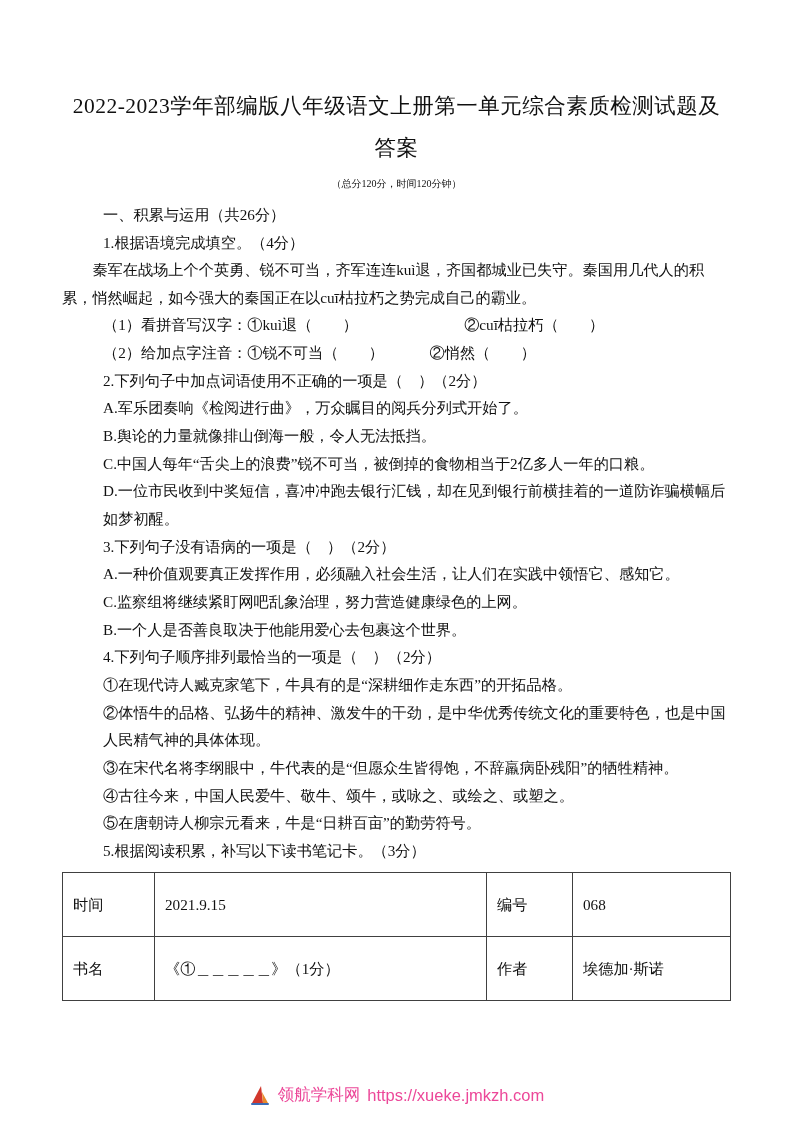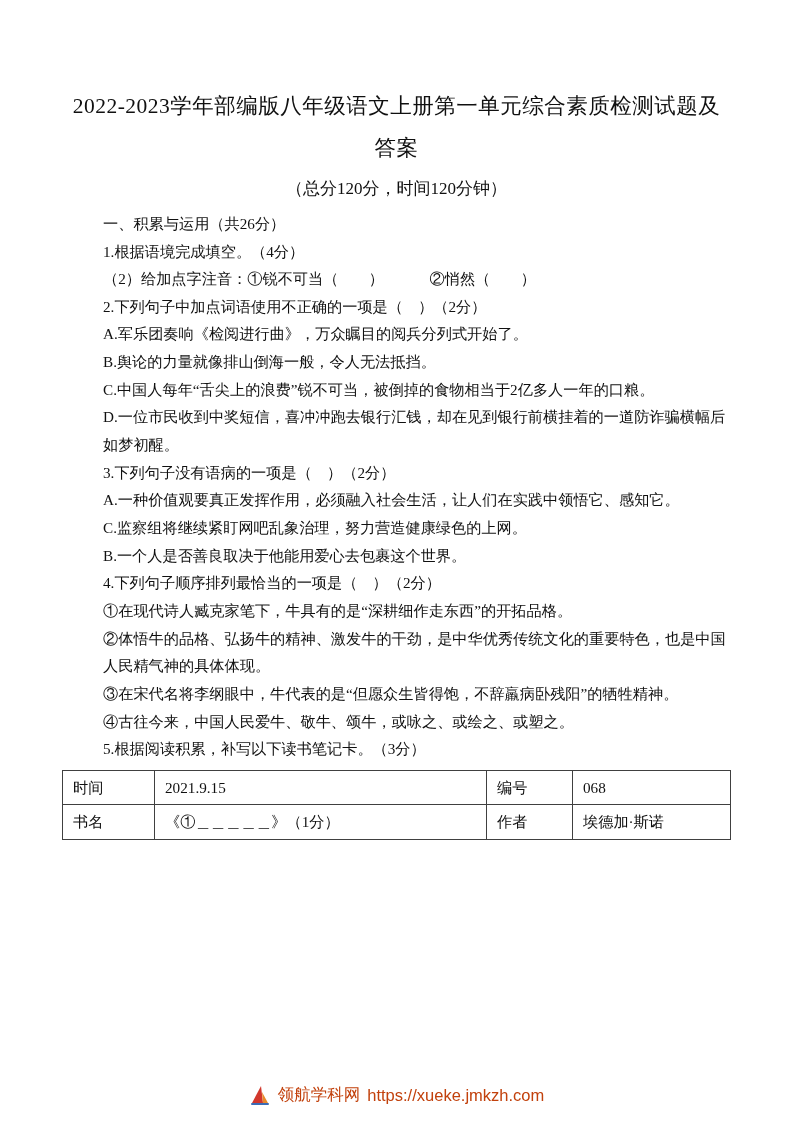--- a/index.html
+++ b/index.html
@@ -10,70 +10,73 @@
     position: relative; overflow: hidden;
     font-family: "Liberation Serif", "DejaVu Serif", serif;
     font-size: 15.2px; color: #101010;
     background: #ffffff;
   }
   .title {
     margin: 0 4px; text-align: center;
     font-size: 21.5px; font-weight: 400;
     line-height: 1.95; letter-spacing: 0.5px;
   }
-  .subtitle { text-align: center; font-size: 17px; margin: 7px 0 10px; }
+  .subtitle { text-align: center; font-size: 10px; margin: 7px 0 10px; }
   .line { line-height: 1.82; margin-left: 41px; }
   .para { margin: 0; line-height: 1.82; text-indent: 2em; }
   .choices-row {
     display: flex; justify-content: space-between;
     line-height: 1.82; padding-right: 66px;
   }
   .note-card { width: 100%; border-collapse: collapse; margin-top: 7px; }
   .note-card td {
-    border: 1px solid #404040; padding: 3px 10px;
+    border: 1px solid #404040; padding: 18px 10px;
     line-height: 1.8; font-size: 15.2px; vertical-align: middle;
   }
   .footer {
     position: absolute; left: 0; right: 0; bottom: 16px;
     display: flex; justify-content: center; align-items: center; gap: 7px;
-    color: #c2410c; font-size: 16.5px;
+    color: #ec4899; font-size: 16.5px;
     font-family: "Liberation Sans", "DejaVu Sans", sans-serif;
   }
   .logo-box { width: 22px; height: 22px; display: inline-block; }
   .logo-box svg { display: block; }
 </style>
 </head>
 <body>
 
 <div class="page">
 
   <h1 class="title">2022-2023学年部编版八年级语文上册第一单元综合素质检测试题及答案</h1>
   <div class="subtitle">（总分120分，时间120分钟）</div>
 
   <div class="line">一、积累与运用（共26分）</div>
 
   <div class="line">1.根据语境完成填空。（4分）</div>
+  <p class="para">秦军在战场上个个英勇、锐不可当，齐军连连kuì退，齐国都城业已失守。秦国用几代人的积累，悄然崛起，如今强大的秦国正在以cuī枯拉朽之势完成自己的霸业。</p>
+  <div class="line">（1）看拼音写汉字：①kuì退（　　）　　　　　　　②cuī枯拉朽（　　）</div>
   <div class="line">（2）给加点字注音：①锐不可当（　　）　　　②悄然（　　）</div>
 
   <div class="line">2.下列句子中加点词语使用不正确的一项是（　）（2分）</div>
   <div class="line">A.军乐团奏响《检阅进行曲》，万众瞩目的阅兵分列式开始了。</div>
   <div class="line">B.舆论的力量就像排山倒海一般，令人无法抵挡。</div>
   <div class="line">C.中国人每年“舌尖上的浪费”锐不可当，被倒掉的食物相当于2亿多人一年的口粮。</div>
   <div class="line">D.一位市民收到中奖短信，喜冲冲跑去银行汇钱，却在见到银行前横挂着的一道防诈骗横幅后如梦初醒。</div>
 
   <div class="line">3.下列句子没有语病的一项是（　）（2分）</div>
   <div class="line">A.一种价值观要真正发挥作用，必须融入社会生活，让人们在实践中领悟它、感知它。</div>
   <div class="line">C.监察组将继续紧盯网吧乱象治理，努力营造健康绿色的上网。</div>
   <div class="line">B.一个人是否善良取决于他能用爱心去包裹这个世界。</div>
 
   <div class="line">4.下列句子顺序排列最恰当的一项是（　）（2分）</div>
   <div class="line">①在现代诗人臧克家笔下，牛具有的是“深耕细作走东西”的开拓品格。</div>
   <div class="line">②体悟牛的品格、弘扬牛的精神、激发牛的干劲，是中华优秀传统文化的重要特色，也是中国人民精气神的具体体现。</div>
   <div class="line">③在宋代名将李纲眼中，牛代表的是“但愿众生皆得饱，不辞羸病卧残阳”的牺牲精神。</div>
   <div class="line">④古往今来，中国人民爱牛、敬牛、颂牛，或咏之、或绘之、或塑之。</div>
+  <div class="line">⑤在唐朝诗人柳宗元看来，牛是“日耕百亩”的勤劳符号。</div>
 
   <div class="line">5.根据阅读积累，补写以下读书笔记卡。（3分）</div>
 
   <table class="note-card">
     <colgroup>
       <col style="width:92px">
       <col style="width:332px">
       <col style="width:86px">
       <col>
     </colgroup>

